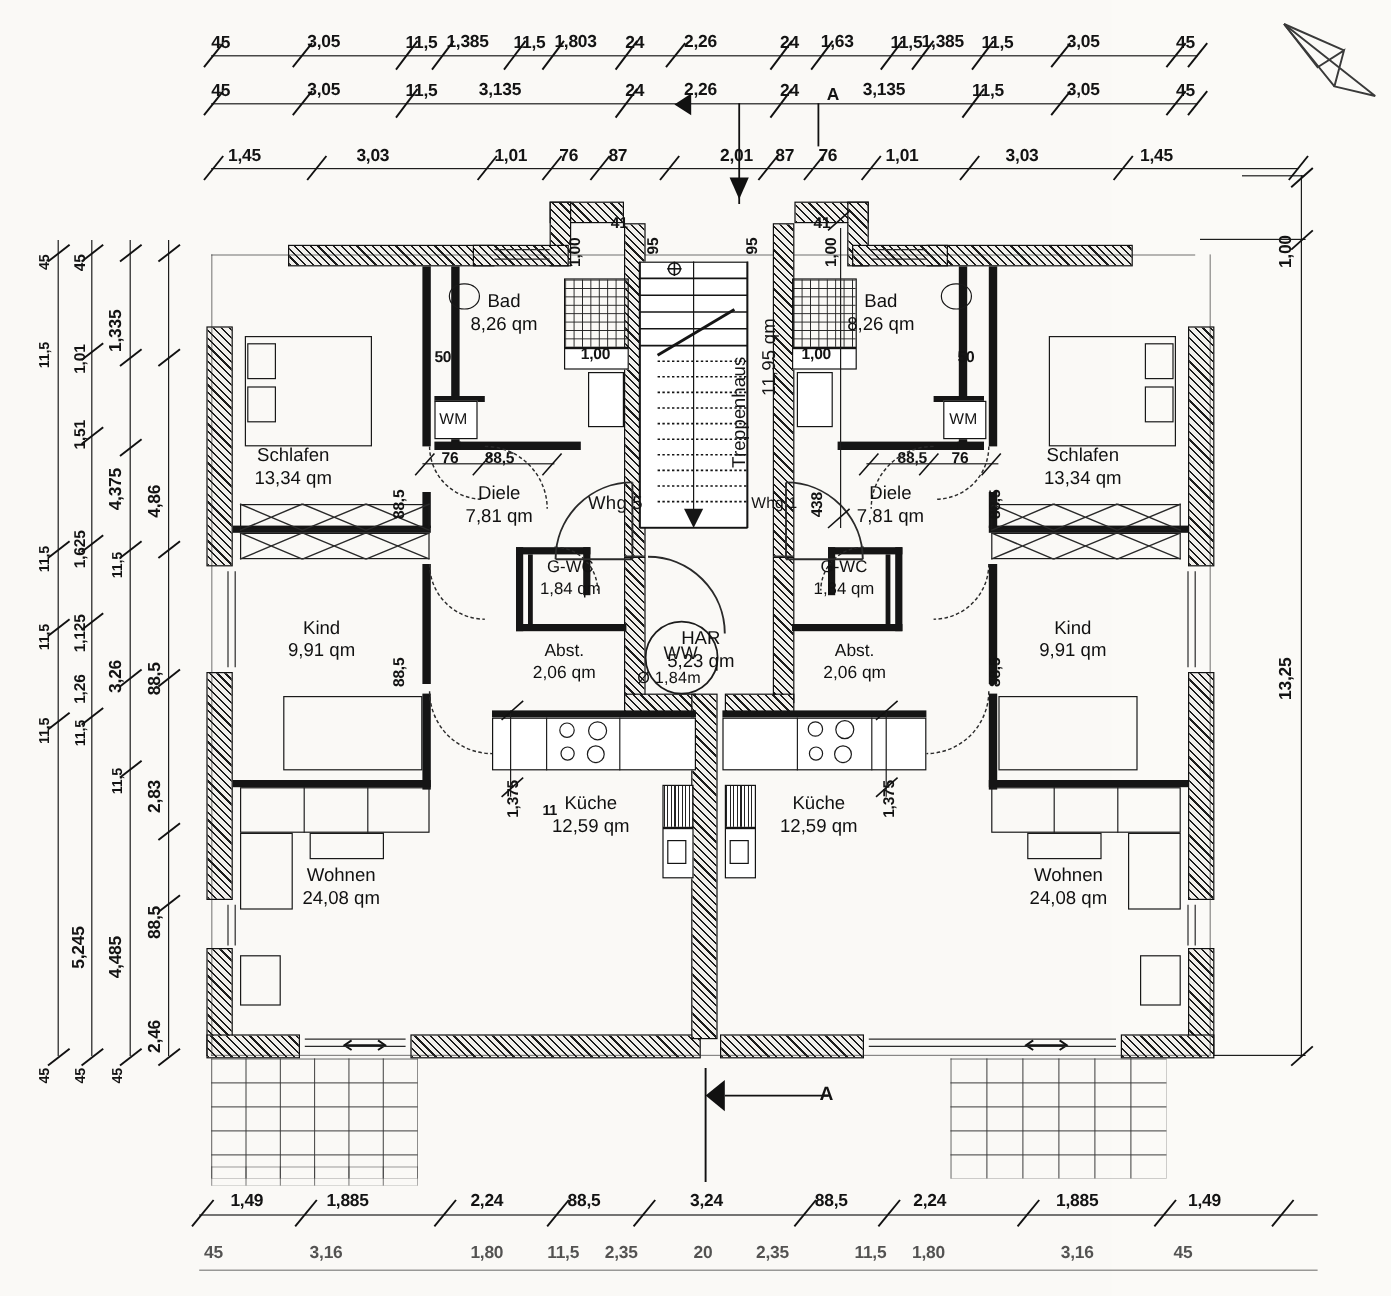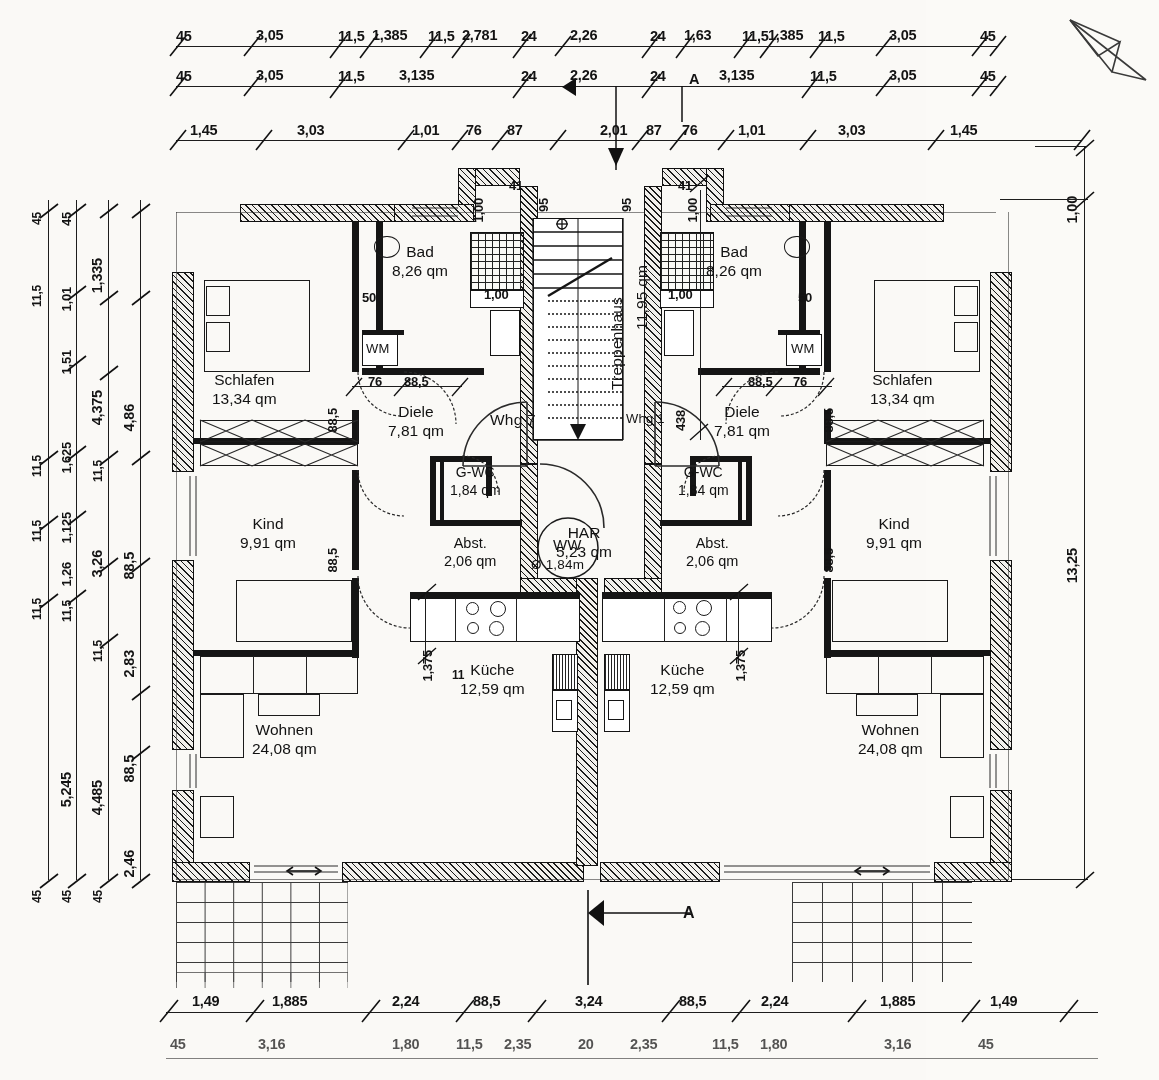--- a/index.html
+++ b/index.html
@@ -41,21 +41,21 @@
 <body>
 
 <div id="stage">
 
   <div class="dline" style="left:176px;top:46px;width:822px;"></div>
   <div class="dim" style="left:176px;top:28px;">45</div>
   <div class="dim" style="left:256px;top:27px;">3,05</div>
   <div class="dim" style="left:338px;top:28px;">11,5</div>
   <div class="dim" style="left:372px;top:27px;">1,385</div>
   <div class="dim" style="left:428px;top:28px;">11,5</div>
-  <div class="dim" style="left:462px;top:27px;">2,781</div>
+  <div class="dim" style="left:462px;top:27px;">1,803</div>
   <div class="dim" style="left:521px;top:28px;">24</div>
   <div class="dim" style="left:570px;top:27px;">2,26</div>
   <div class="dim" style="left:650px;top:28px;">24</div>
   <div class="dim" style="left:684px;top:27px;">1,63</div>
   <div class="dim" style="left:742px;top:28px;">11,5</div>
   <div class="dim" style="left:768px;top:27px;">1,385</div>
   <div class="dim" style="left:818px;top:28px;">11,5</div>
   <div class="dim" style="left:889px;top:27px;">3,05</div>
   <div class="dim" style="left:980px;top:28px;">45</div>
 
@@ -472,21 +472,21 @@
   </div>
 
   <div class="room" style="left:556px;top:478px;margin-top:45px;">
     <span class="a">HAR</span>
     <span class="a">5,23 qm</span>
   </div>
 
   <div class="lbl" style="left:608px;top:390px;transform:rotate(-90deg);transform-origin:left top;font-size:15.5px;">Treppenhaus</div>
   <div class="lbl" style="left:633px;top:330px;transform:rotate(-90deg);transform-origin:left top;font-size:15.5px;">11,95 qm</div>
 
-  <div class="lbl" style="left:490px;top:411px;font-size:15.5px;">Whg 7</div>
+  <div class="lbl" style="left:490px;top:411px;font-size:15.5px;">Whg 5</div>
   <div class="lbl" style="left:626px;top:411px;font-size:13px;">Whg 1</div>
 
   <div class="lbl" style="left:553px;top:536px;font-size:15px;">WW</div>
   <div class="lbl" style="left:531px;top:557px;font-size:13.5px;">Ø 1,84m</div>
 
   <div class="lbl" style="left:366px;top:341px;font-size:13px;">WM</div>
   <div class="lbl" style="left:791px;top:341px;font-size:13px;">WM</div>
 
   <div class="dim sm vert" style="left:688px;top:410px;transform:rotate(-90deg) translate(-100%,-100%);">438</div>
   <div class="vline" style="left:700px;top:190px;height:250px;"></div>

